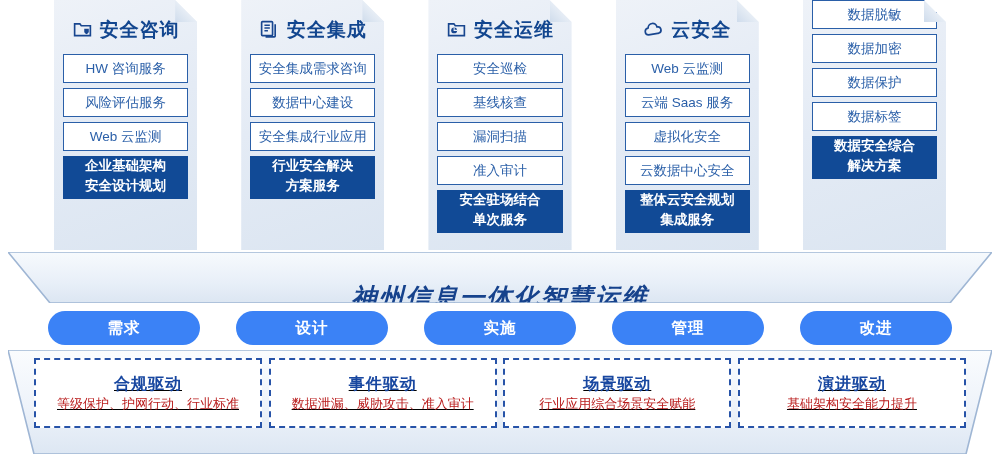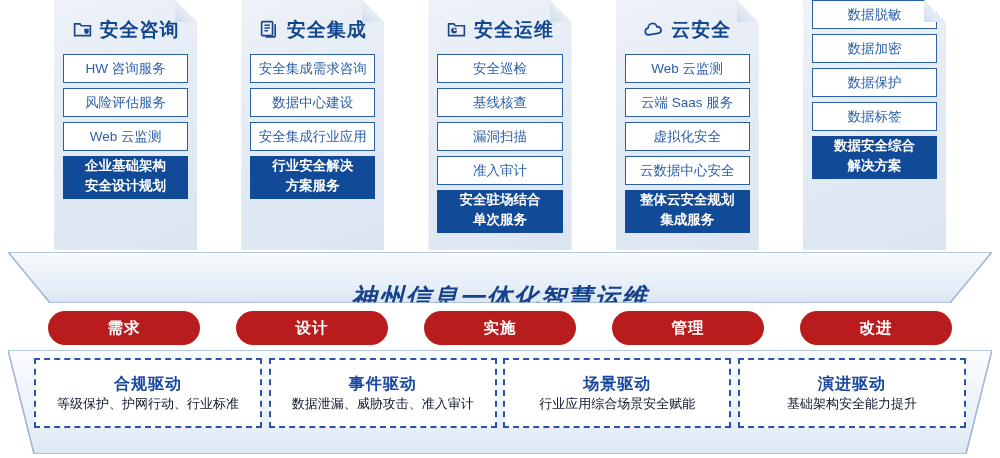--- a/index.html
+++ b/index.html
@@ -152,21 +152,21 @@
     height: 36px;
     display: flex;
     justify-content: space-between;
     padding: 0 48px;
   }
 
   .pill {
     width: 152px;
     height: 34px;
     border-radius: 17px;
-    background: #b91c1c;
+    background: #3b82f6;
     color: #ffffff;
     font-size: 15.5px;
     font-weight: bold;
     letter-spacing: 1px;
     display: flex;
     align-items: center;
     justify-content: center;
     white-space: nowrap;
   }
 
@@ -193,20 +193,21 @@
   .drivers {
     position: absolute;
     left: 0;
     top: 350px;
     width: 1000px;
     height: 104px;
     display: flex;
     justify-content: space-between;
     align-items: flex-start;
     padding: 8px 34px 0 34px;
+    text-decoration: underline;
   }
 
   .driver {
     width: 228px;
     height: 70px;
     border: 2px dashed #2753a8;
     background: #ffffff;
     display: flex;
     flex-direction: column;
     align-items: center;
@@ -218,21 +219,21 @@
     font-size: 16px;
     font-weight: bold;
     color: #1847a0;
     letter-spacing: 1px;
     white-space: nowrap;
     line-height: 1;
   }
 
   .driver-sub {
     font-size: 13px;
-    color: #0f172a;
+    color: #b91c1c;
     white-space: nowrap;
     line-height: 1;
   }
 </style>
 </head>
 <body>
 
 <div id="root">
 
   <div class="cards-row">

